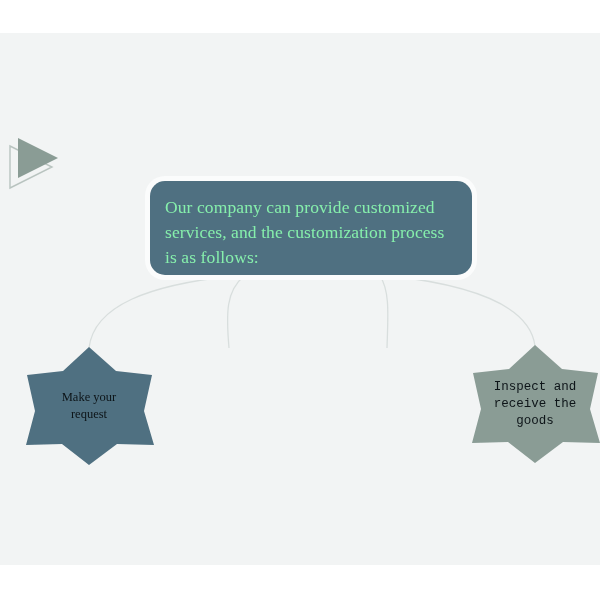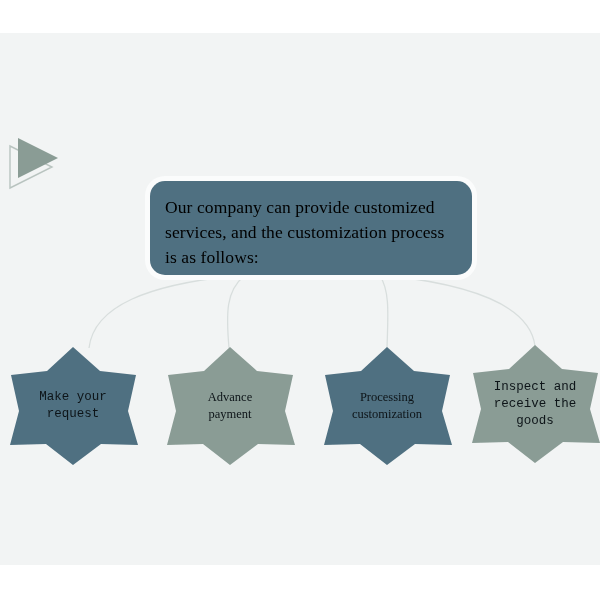--- a/index.html
+++ b/index.html
@@ -37,21 +37,21 @@
     top: 148px;
     width: 322px;
     height: 94px;
     background: #4f7081;
     border-radius: 15px;
     box-shadow: 0 0 0 5px #fbfcfc;
     box-sizing: border-box;
     padding: 14px 16px 10px 15px;
   }
   #callout-text {
-    color: #000000;
+    color: #86efac;
     font-size: 17.5px;
     line-height: 25px;
     letter-spacing: .1px;
     white-space: pre-line;
   }
 
   
   #connectors {
     position: absolute;
     left: 0;
@@ -77,21 +77,21 @@
     align-items: center;
     justify-content: center;
     text-align: center;
     color: #0d1418;
     font-size: 12.5px;
     line-height: 17px;
     white-space: pre-line;
     box-sizing: border-box;
     padding: 0 22px;
   }
-  .step.s0 { left: 8px;  top: 312px; font-family: Liberation Mono, monospace; }
+  .step.s0 { left: 24px;  top: 312px; }
   .step.s1 { left: 165px; top: 312px; }
   .step.s2 { left: 322px; top: 312px; }
   .step.s3 { left: 470px; top: 310px; font-family: Liberation Mono, monospace; }
   .step.s2 .step-label { padding: 0 8px; }
   .step.s3 .step-label { padding: 0 16px; }
 </style>
 </head>
 <body>
 
 <div id="slide">
@@ -117,35 +117,21 @@
   </div>
 
   <div class="step s0">
     <svg width="130" height="122" viewBox="0 0 130 122">
       <polygon points="65,2 92,26 128,30 120,66 130,100 93,99 65,120 38,99 2,100 11,66 3,30 39,26" fill="#4f7081"></polygon>
     </svg>
     <div class="step-label">Make your
 request</div>
   </div>
 
-  <div class="step s1">
-    <svg width="130" height="122" viewBox="0 0 130 122">
-      <polygon points="65,2 92,26 128,30 120,66 130,100 93,99 65,120 38,99 2,100 11,66 3,30 39,26" fill="#8a9c95"></polygon>
-    </svg>
-    <div class="step-label">Advance
-payment</div>
-  </div>
 
-  <div class="step s2">
-    <svg width="130" height="122" viewBox="0 0 130 122">
-      <polygon points="65,2 92,26 128,30 120,66 130,100 93,99 65,120 38,99 2,100 11,66 3,30 39,26" fill="#4f7081"></polygon>
-    </svg>
-    <div class="step-label">Processing
-customization</div>
-  </div>
 
   <div class="step s3">
     <svg width="130" height="122" viewBox="0 0 130 122">
       <polygon points="65,2 92,26 128,30 120,66 130,100 93,99 65,120 38,99 2,100 11,66 3,30 39,26" fill="#8a9c95"></polygon>
     </svg>
     <div class="step-label">Inspect and
 receive the
 goods</div>
   </div>
 

